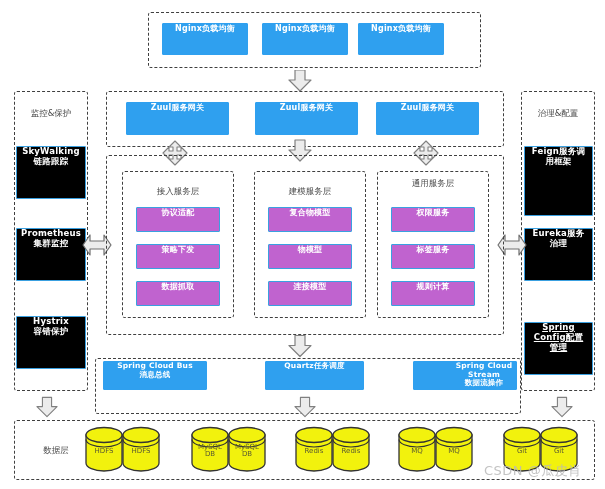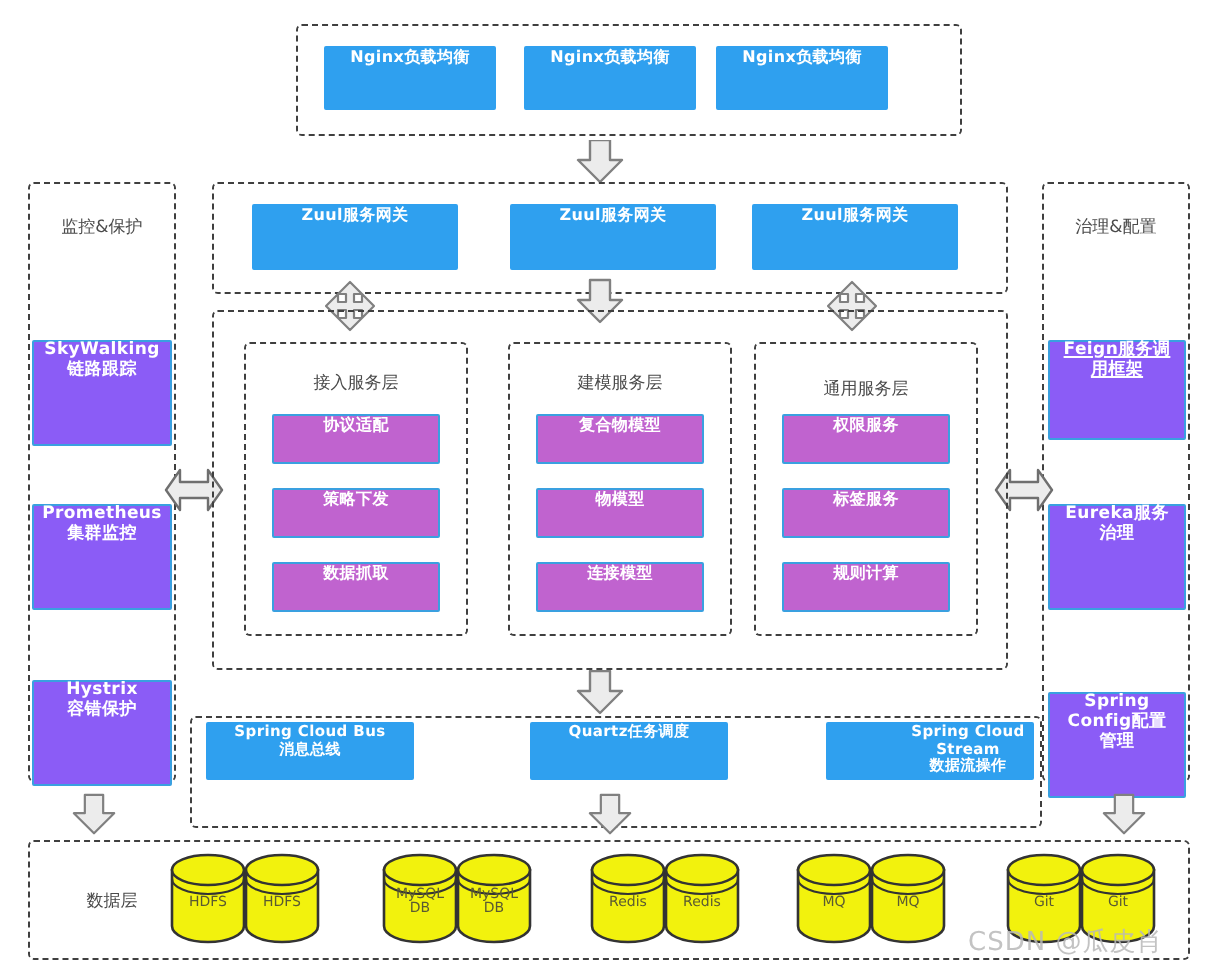--- a/index.html
+++ b/index.html
@@ -33,21 +33,21 @@
     text-align: center;
     color: #ffffff;
     font-weight: bold;
     line-height: 1.15;
     border-radius: 1px;
     letter-spacing: .2px;
   }
   .node .l2 { display: block; }
 
   .blue   { background: #2fa0ef; border: 1.2px solid #2fa0ef; }
-  .green  { background: #8b5cf6; border: 1.6px solid #3aa0e0; margin-top: 24px; }
+  .green  { background: #000000; border: 1.6px solid #3aa0e0; }
   .purple { background: #c063cf; border: 1.6px solid #3aa0e0; }
 
   
   .grp-title {
     position: absolute;
     color: #4a4a4a;
     font-size: 8.5px;
     text-align: center;
     white-space: nowrap;
   }
@@ -153,29 +153,29 @@
 
   <div class="arrow" style="left:82px; top:232px;">
     <svg width="30" height="26" viewBox="0 0 30 26">
       <polygon points="8,3 8,9 22,9 22,3 29,13 22,23 22,17 8,17 8,23 1,13" fill="#ececec" stroke="#6f6f6f" stroke-width="1.2" stroke-linejoin="round"></polygon>
     </svg>
   </div>
 
   <div class="dashed" style="left:521px; top:91px; width:74px; height:300px;"></div>
   <div class="grp-title" style="left:521px; top:108px; width:74px;">治理&amp;配置</div>
 
-  <div class="node green" style="left:524px; top:146px; width:69px; height:50px; font-size:8.5px;text-decoration:underline;">
+  <div class="node green" style="left:524px; top:146px; width:69px; height:70px; font-size:8.5px;">
     <span>Feign服务调</span>
     <span class="l2">用框架</span>
   </div>
   <div class="node green" style="left:524px; top:228px; width:69px; height:53px; font-size:8.5px;">
     <span>Eureka服务</span>
     <span class="l2">治理</span>
   </div>
-  <div class="node green" style="left:524px; top:322px; width:69px; height:53px; font-size:8.5px;">
+  <div class="node green" style="left:524px; top:322px; width:69px; height:53px; font-size:8.5px;text-decoration:underline;">
     <span>Spring</span>
     <span class="l2">Config配置</span>
     <span class="l2">管理</span>
   </div>
 
   <div class="arrow" style="left:497px; top:232px;">
     <svg width="30" height="26" viewBox="0 0 30 26">
       <polygon points="8,3 8,9 22,9 22,3 29,13 22,23 22,17 8,17 8,23 1,13" fill="#ececec" stroke="#6f6f6f" stroke-width="1.2" stroke-linejoin="round"></polygon>
     </svg>
   </div>
@@ -200,21 +200,21 @@
     <span>复合物模型</span>
   </div>
   <div class="node purple" style="left:268px; top:244px; width:84px; height:25px; font-size:8px;">
     <span>物模型</span>
   </div>
   <div class="node purple" style="left:268px; top:281px; width:84px; height:25px; font-size:8px;">
     <span>连接模型</span>
   </div>
 
   <div class="dashed" style="left:377px; top:171px; width:112px; height:147px;"></div>
-  <div class="grp-title" style="left:377px; top:189px; width:112px;">通用服务层</div>
+  <div class="grp-title" style="left:377px; top:178px; width:112px;">通用服务层</div>
   <div class="node purple" style="left:391px; top:207px; width:84px; height:25px; font-size:8px;">
     <span>权限服务</span>
   </div>
   <div class="node purple" style="left:391px; top:244px; width:84px; height:25px; font-size:8px;">
     <span>标签服务</span>
   </div>
   <div class="node purple" style="left:391px; top:281px; width:84px; height:25px; font-size:8px;">
     <span>规则计算</span>
   </div>
 

